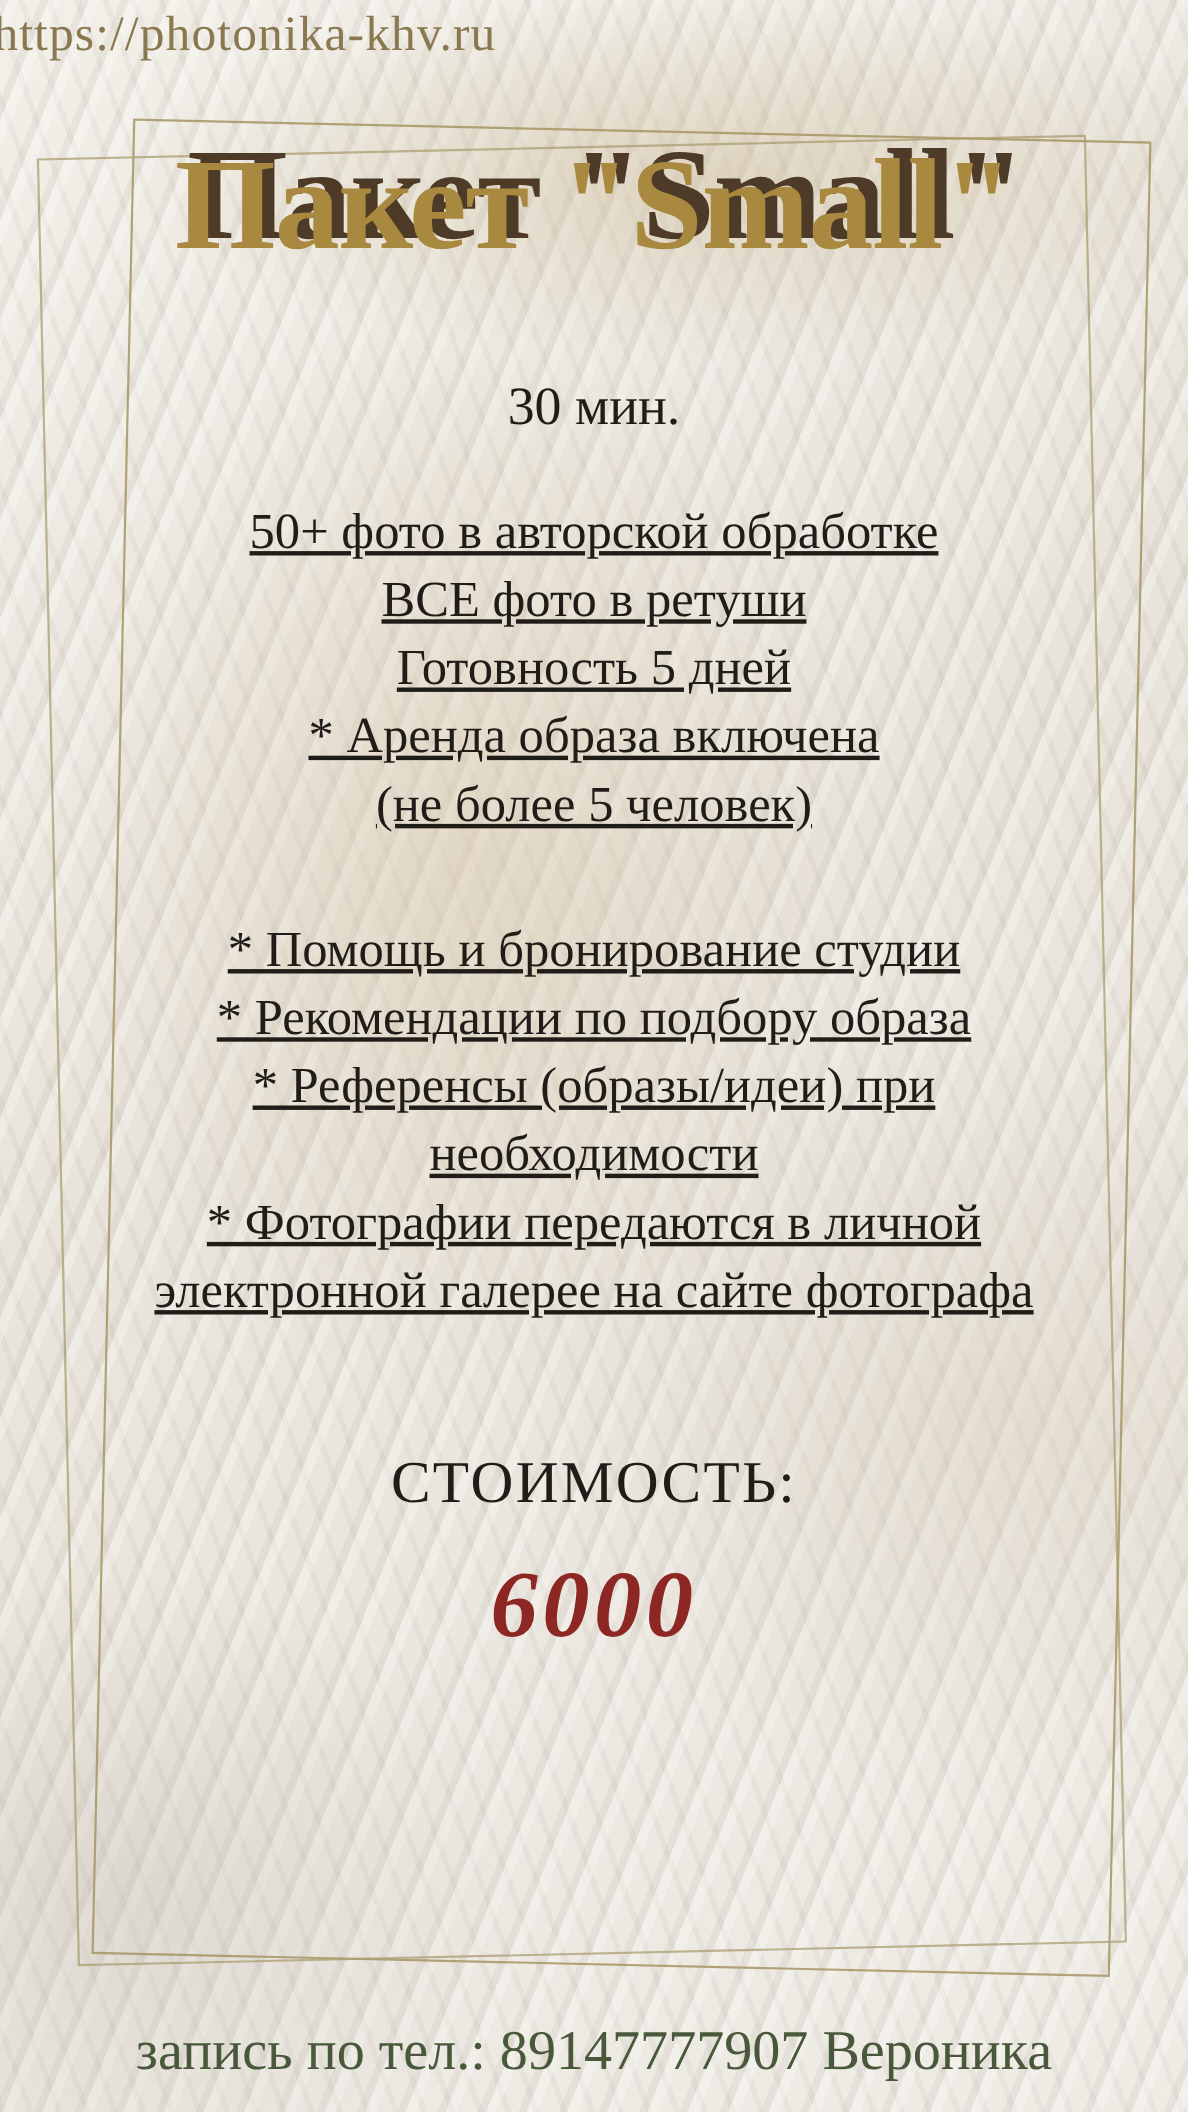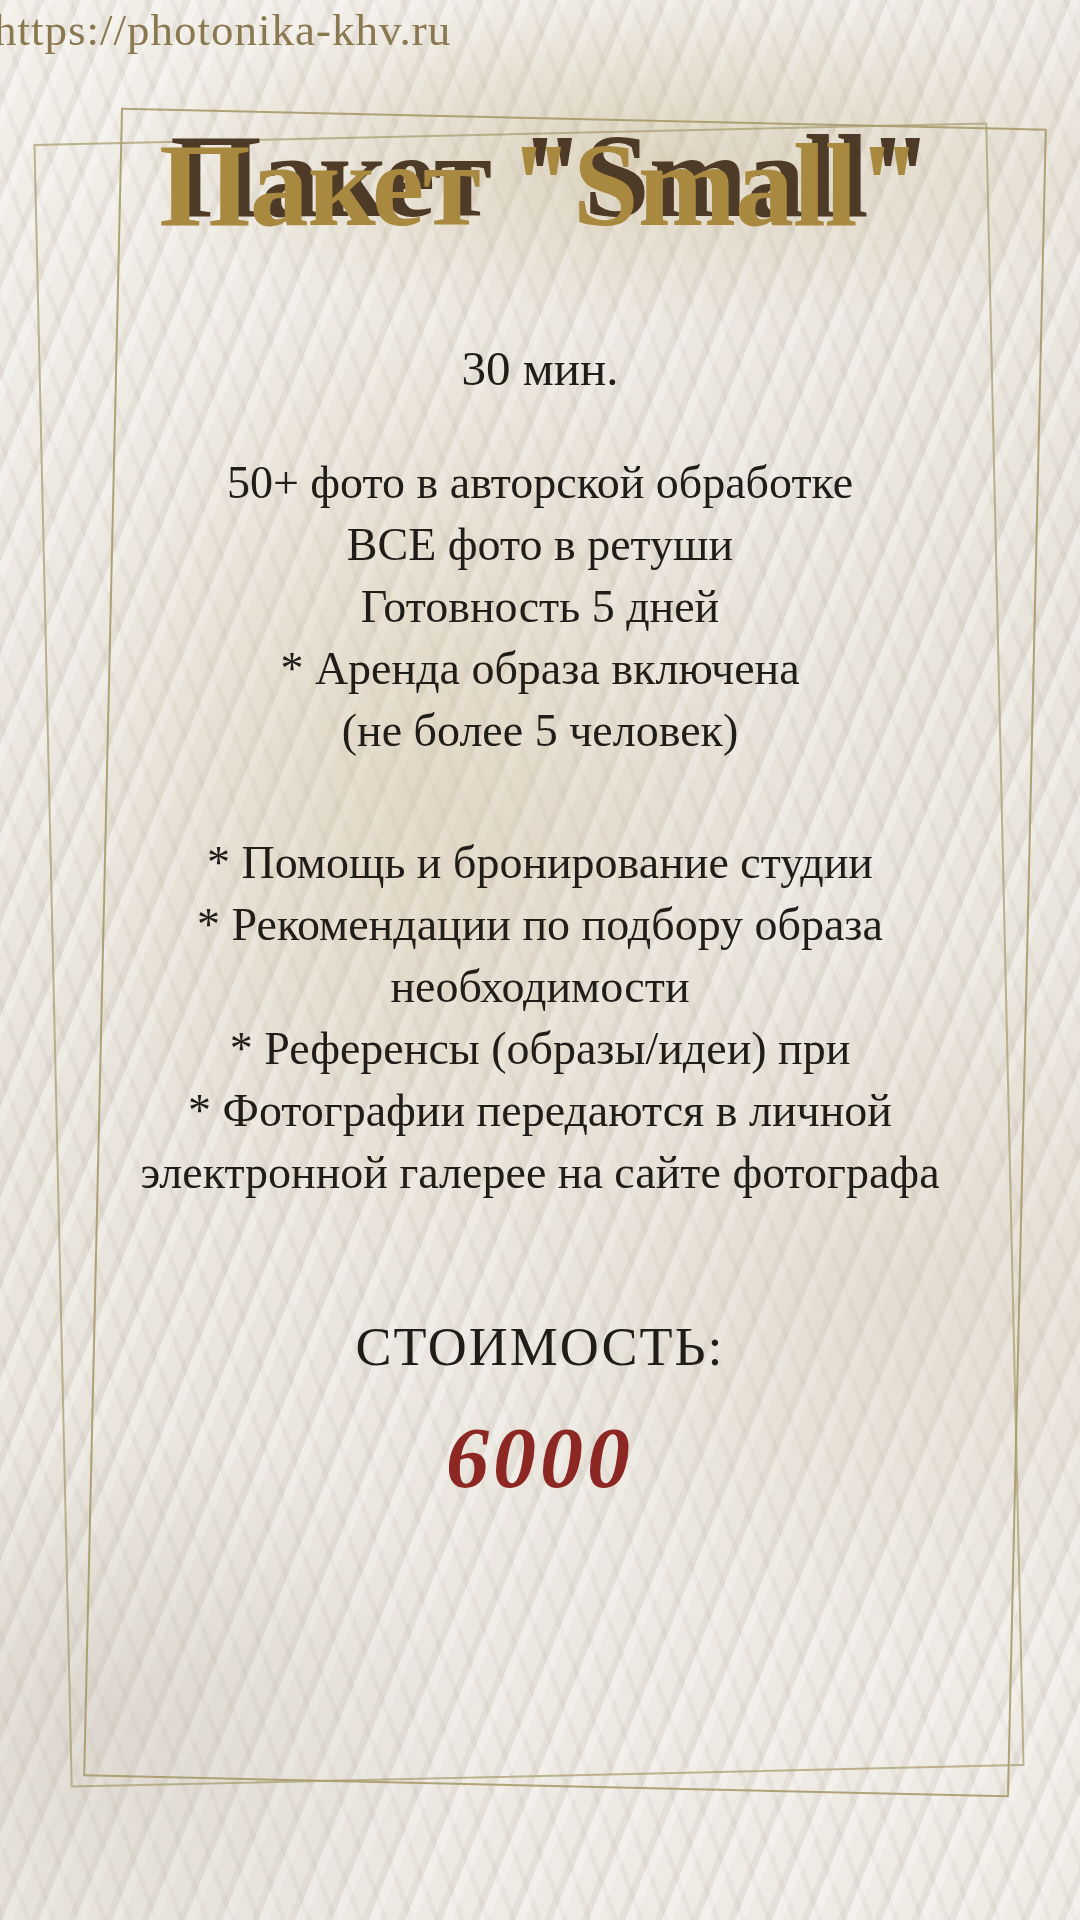--- a/index.html
+++ b/index.html
@@ -63,21 +63,21 @@
     white-space: nowrap;
   }
   .duration {
     position: absolute;
     top: 340px; left: 0; right: 0;
     font-size: 49px;
   }
   .list { position: absolute; left: 0; right: 0; }
   .list-included { top: 452px; }
   .list-services { top: 832px; }
-  .list div { line-height: 62px; font-size: 46px; white-space: nowrap; }
+  .list div { line-height: 62px; font-size: 46px; white-space: nowrap; text-decoration: underline; }
   .price-label {
     position: absolute;
     top: 1316px; left: 0; right: 0;
     font-size: 54px;
     letter-spacing: 2px;
   }
   .price-value {
     position: absolute;
     top: 1408px; left: 0; right: 0;
     font-size: 86px;
@@ -117,23 +117,24 @@
       <div>50+ фото в авторской обработке</div>
       <div>ВСЕ фото в ретуши</div>
       <div>Готовность 5 дней</div>
       <div>* Аренда образа включена</div>
       <div>(не более 5 человек)</div>
     </div>
 
     <div class="list list-services">
       <div>* Помощь и бронирование студии</div>
       <div>* Рекомендации по подбору образа</div>
+      <div>* Референсы (образы/идеи) при</div>
       <div>необходимости</div>
-      <div>* Референсы (образы/идеи) при</div>
       <div>* Фотографии передаются в личной</div>
       <div>электронной галерее на сайте фотографа</div>
     </div>
 
     <div class="price-label">СТОИМОСТЬ:</div>
     <div class="price-value">6000</div>
 
+    <div class="footer">запись по тел.: 89147777907 Вероника</div>
   </div>
 </div>
 
 </body></html>

